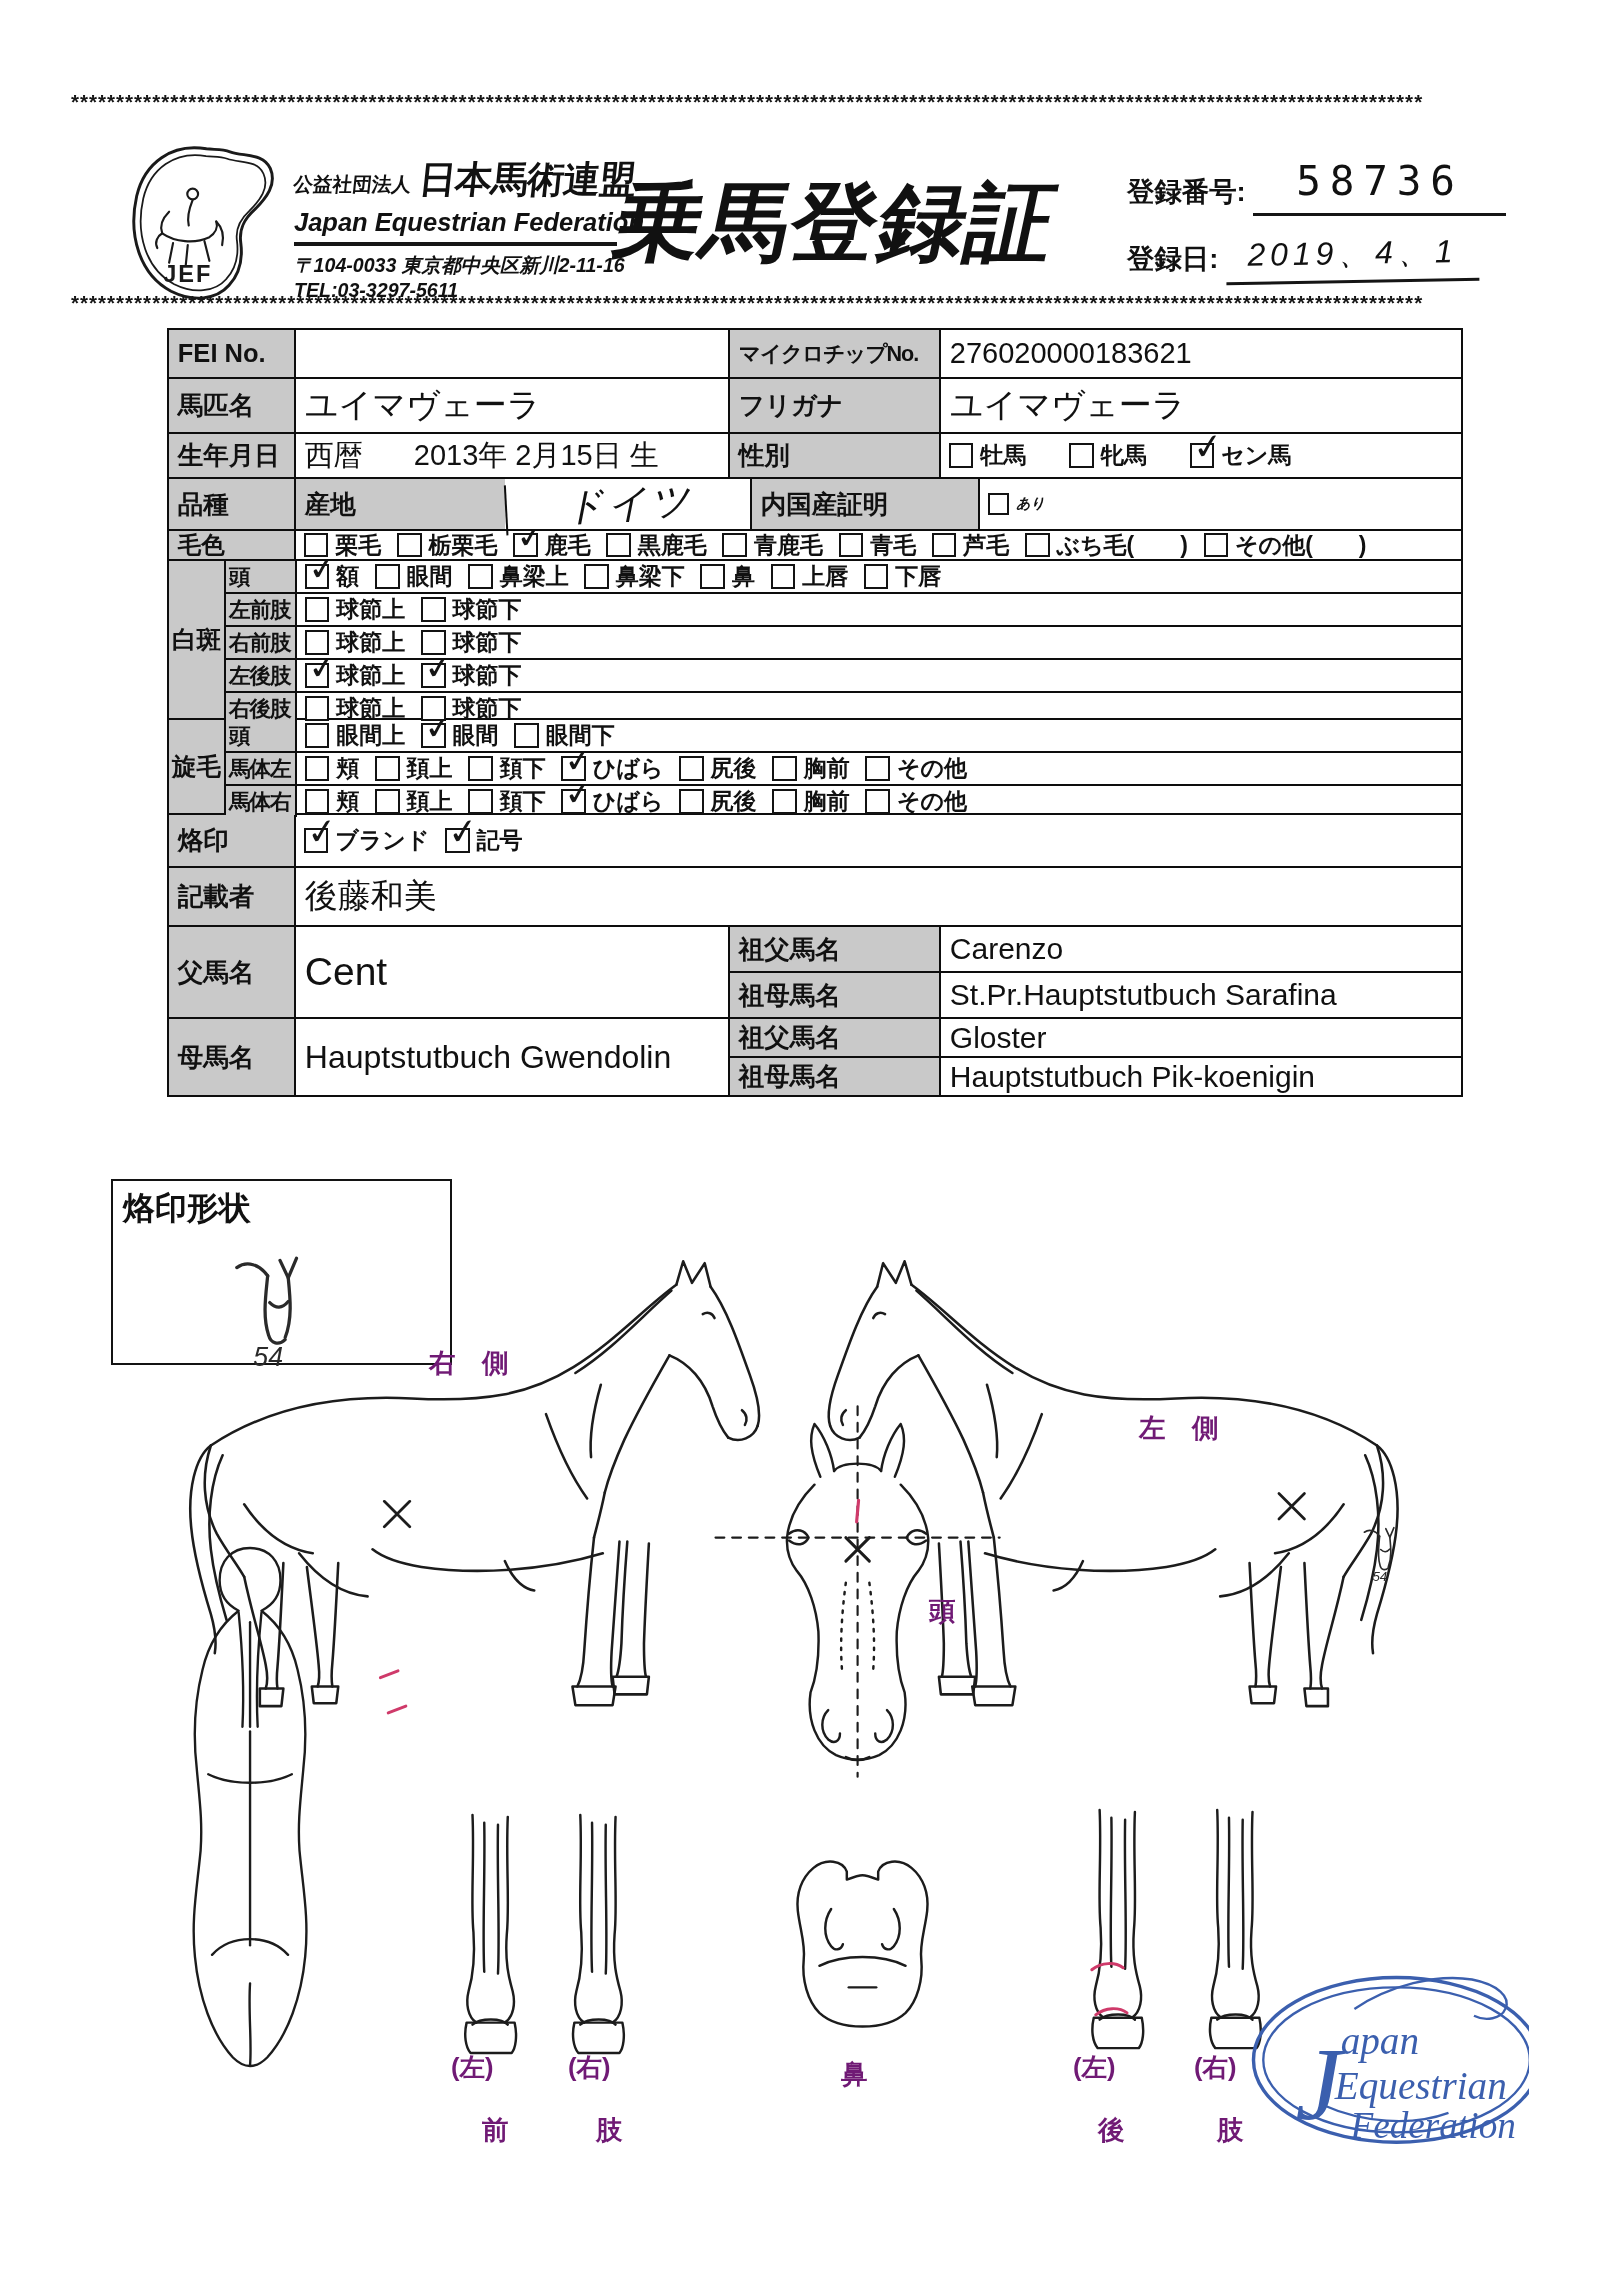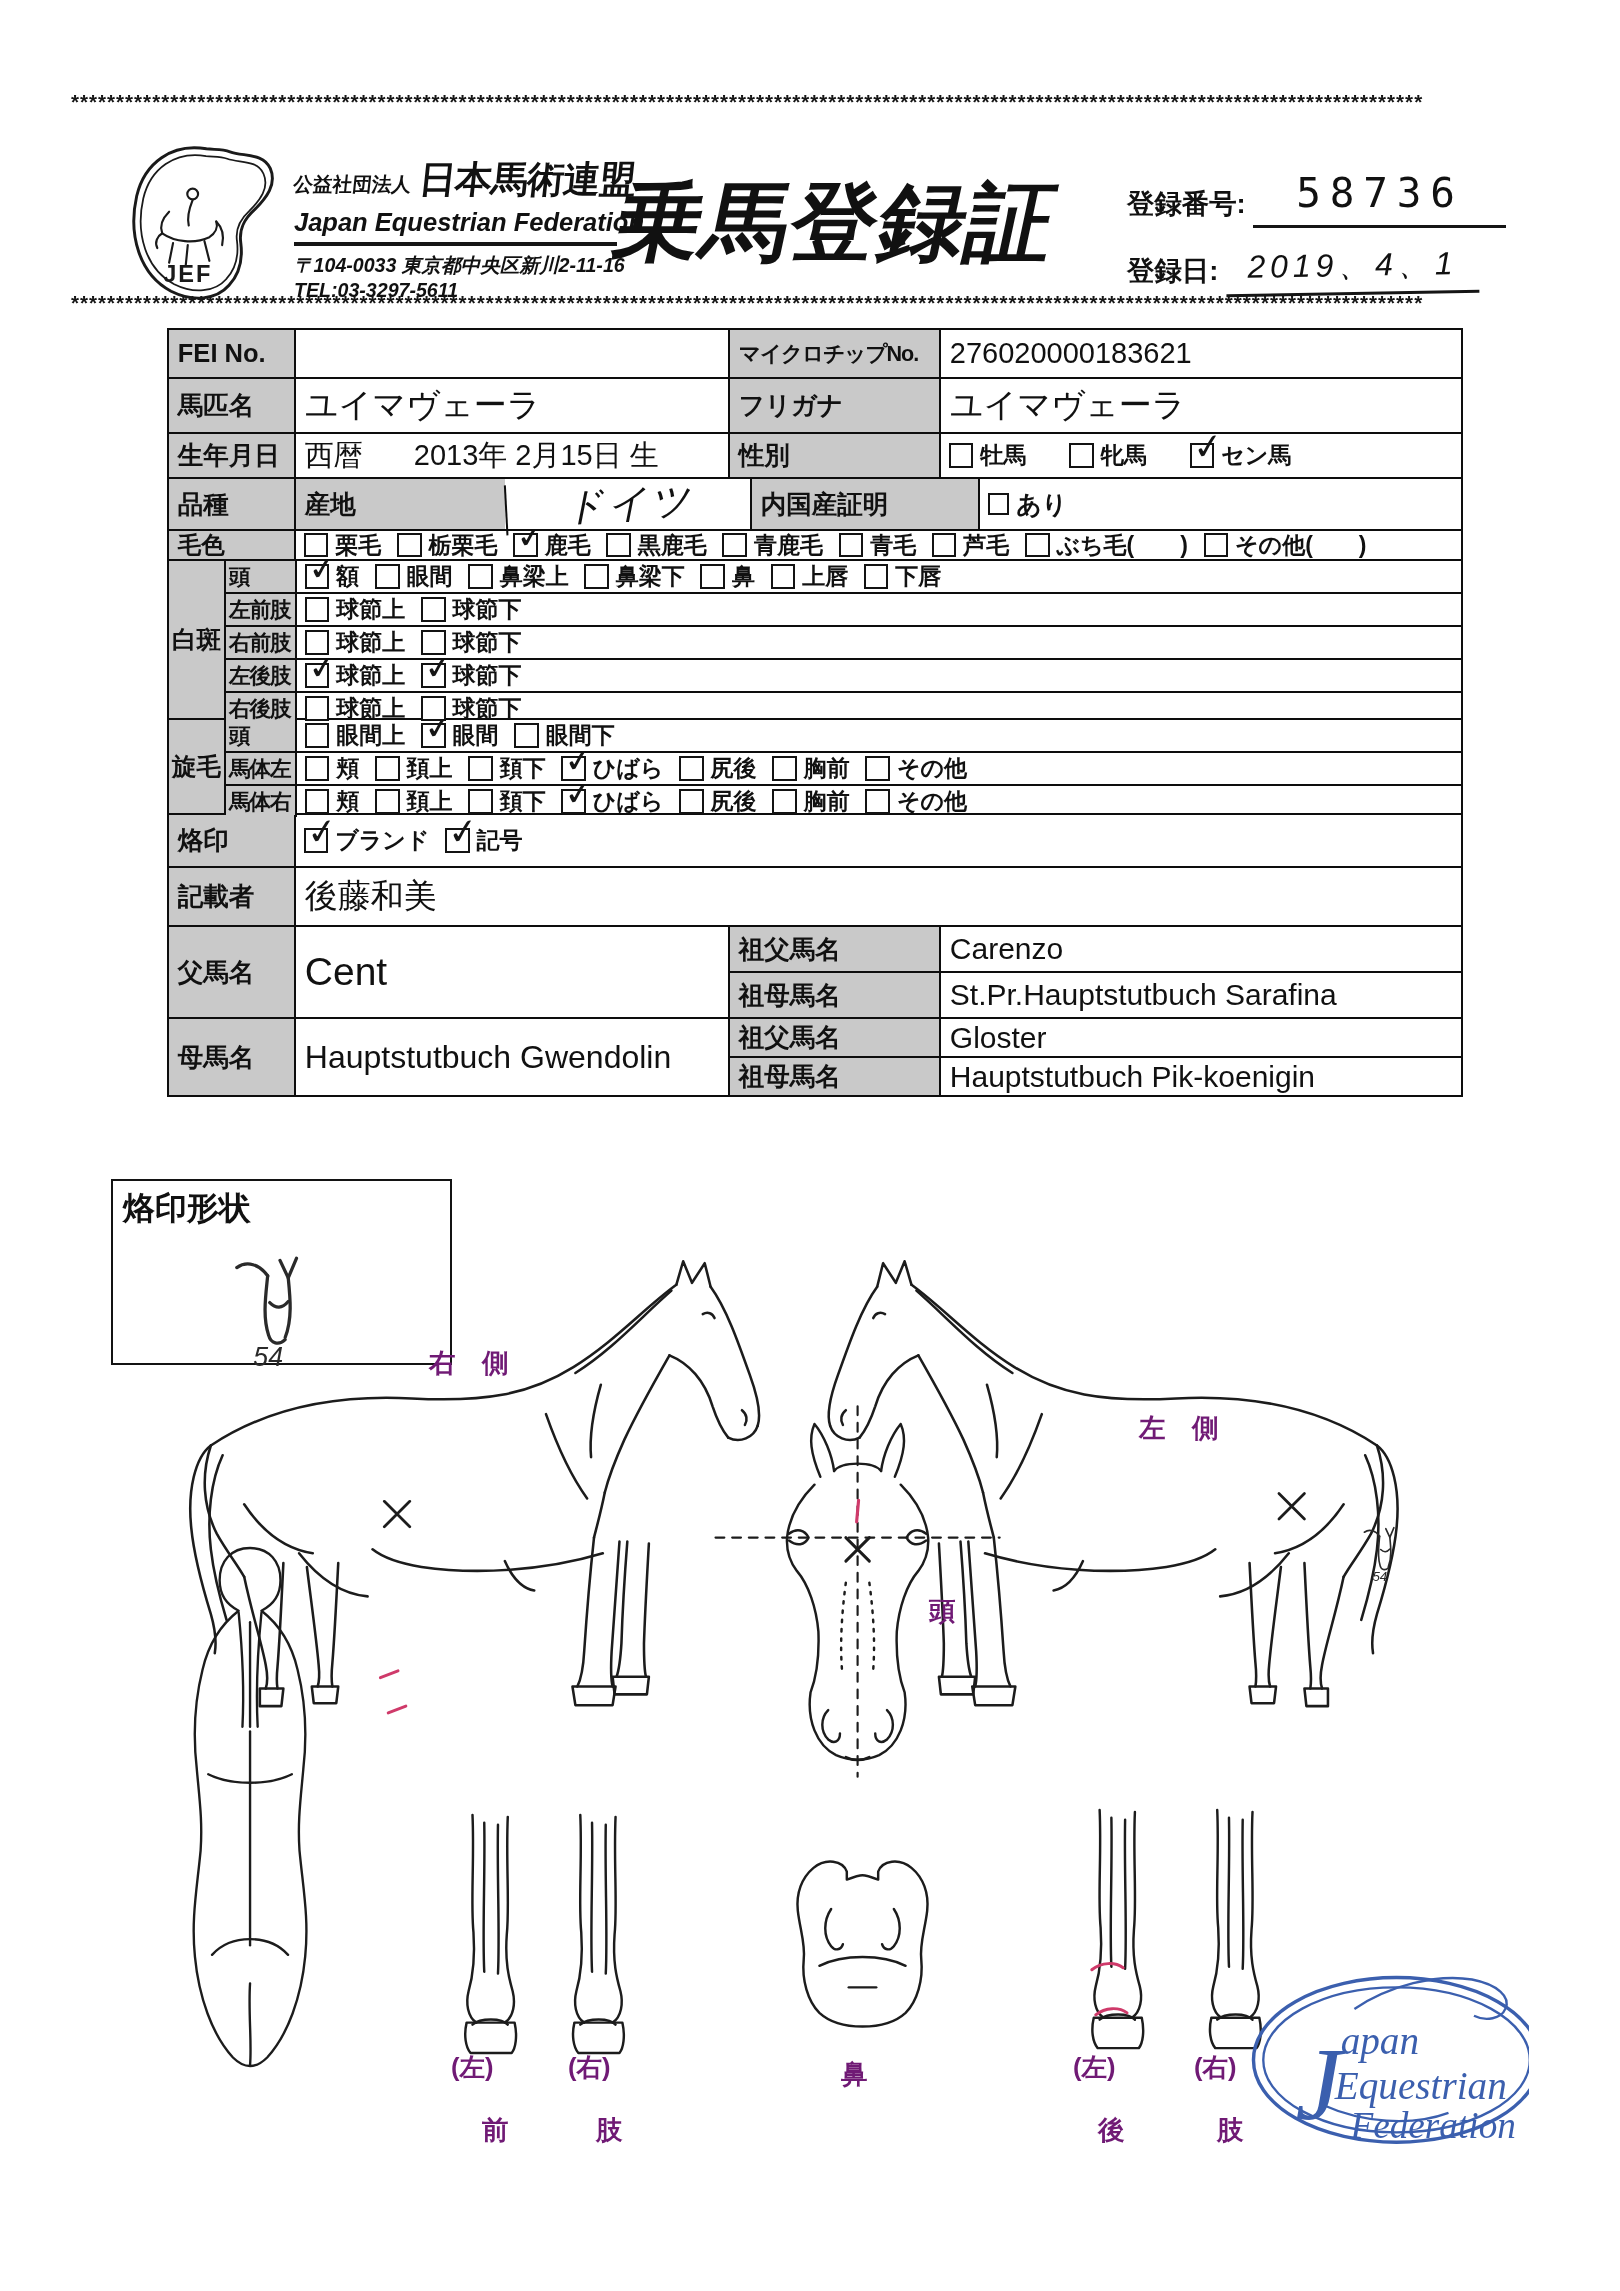--- a/index.html
+++ b/index.html
@@ -16,21 +16,21 @@
   .org{position:absolute;left:294px;top:155px;width:338px;}
   .org-line1{display:flex;align-items:flex-end;gap:7.8px;transform:skewX(-6deg);white-space:nowrap;}
   .org-prefix{font-size:19.6px;font-weight:bold;padding-bottom:6.9px;}
   .org-name{font-size:37px;font-weight:bold;letter-spacing:-1px;}
   .org-en{font-size:25.5px;font-style:italic;font-weight:bold;margin-top:2.9px;white-space:nowrap;}
   .org-rule{height:3.9px;background:#161616;margin-top:4.9px;width:323px;}
   .org-addr,.org-tel{font-size:19.6px;font-weight:bold;font-style:italic;white-space:nowrap;}
   .org-addr{margin-top:5.9px;}
   .title{position:absolute;left:616px;top:165px;font-size:86px;font-weight:bold;
          transform:skewX(-12deg);letter-spacing:2px;white-space:nowrap;}
-  .reg{position:absolute;left:1127px;top:169px;width:382px;}
+  .reg{position:absolute;left:1127px;top:157px;width:382px;}
   .regrow{display:flex;align-items:flex-end;}
   .reglab{font-size:27.4px;font-weight:bold;white-space:nowrap;padding-bottom:5.9px;}
   .regval{width:253px;border-bottom:3.9px solid #151515;text-align:center;margin-left:7.8px;}
   .regno{font-family:"DejaVu Sans Mono",monospace;font-size:41px;letter-spacing:8.8px;padding-bottom:8px;text-align:center;}
   .regdate{font-size:32px;font-style:italic;letter-spacing:4.9px;padding-bottom:3.9px;transform:rotate(-1deg);}
   .regrow2{margin-top:15.7px;}
 
   
   .tbl{position:absolute;left:167px;top:328px;width:1296px;border:2.9px solid #0d0d0d;box-sizing:border-box;
        background:#fff;}
@@ -48,21 +48,21 @@
   .srow:not(:first-child){border-top:2.4px solid #0d0d0d;}
   .scol{width:69px;font-size:21.6px;padding:0 2.9px;justify-content:flex-start;letter-spacing:-1px;}
   .opts{flex:1;display:flex;align-items:center;padding-left:7.8px;flex-wrap:nowrap;overflow:hidden;}
   .opt{display:inline-flex;align-items:center;margin-right:15.7px;flex:none;}
   .cb{width:20.6px;height:20.6px;border:2.5px solid #131313;position:relative;flex:none;background:#fff;}
   .olbl{font-size:23px;margin-left:6.9px;font-weight:bold;white-space:nowrap;}
   .tick{position:absolute;left:1px;top:-16.7px;font-size:36px;font-weight:bold;line-height:1;
         transform:rotate(-6deg);font-family:"DejaVu Sans",sans-serif;color:#151515;}
   .wide .opt{margin-right:43px;}
   .compact .cb{width:17.6px;height:17.6px;border-width:2.3px;}
-  .compact .olbl{font-size:25px;}
+  .compact .olbl{font-size:14px;font-style:italic;}
   .hand{font-size:39px;font-style:italic;transform:rotate(-3deg);letter-spacing:2.9px;}
   .center{justify-content:center;}
   .pedval{font-size:39px;}
   .pC{width:209px;}
   .pD{flex:1;font-size:30px;}
 
   
   .brandbox{position:absolute;left:111px;top:1179px;width:341px;height:186px;border:2.9px solid #131313;
             box-sizing:border-box;}
   .brandbox-label{font-size:32px;font-weight:bold;margin:5.9px 0 0 9.8px;}

